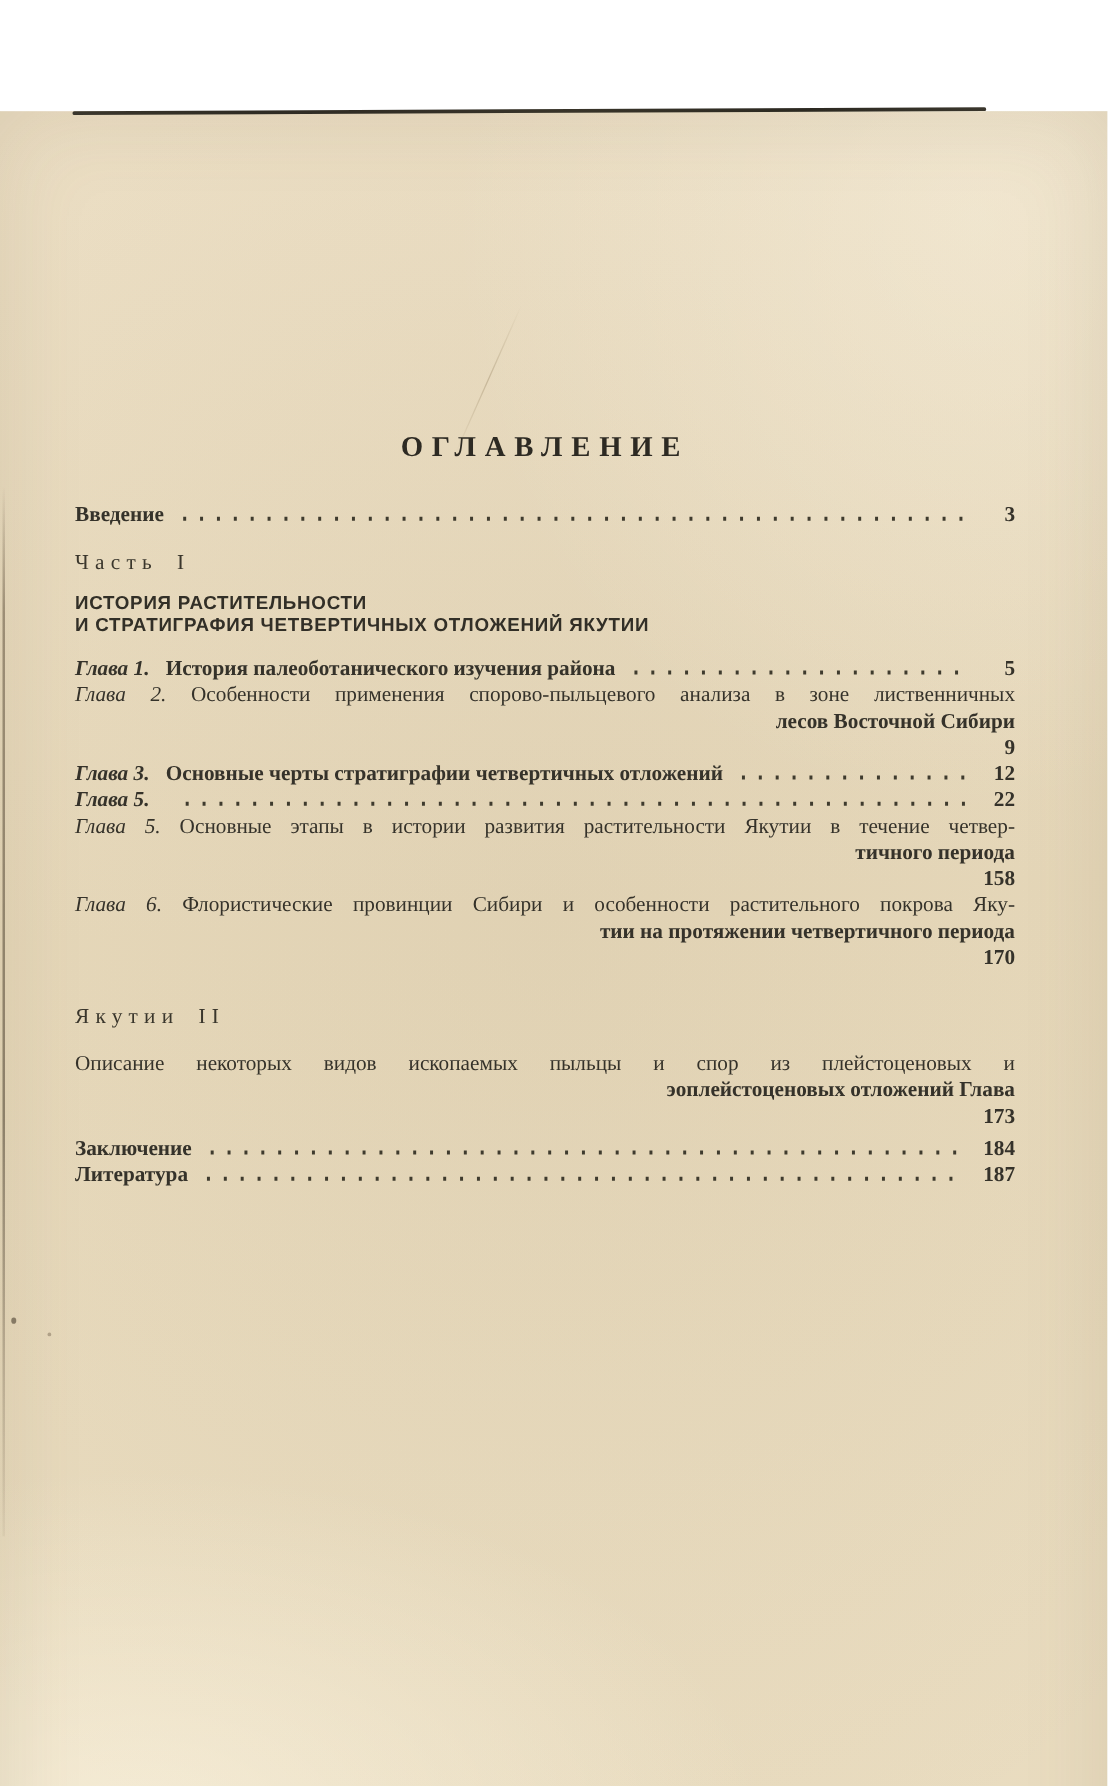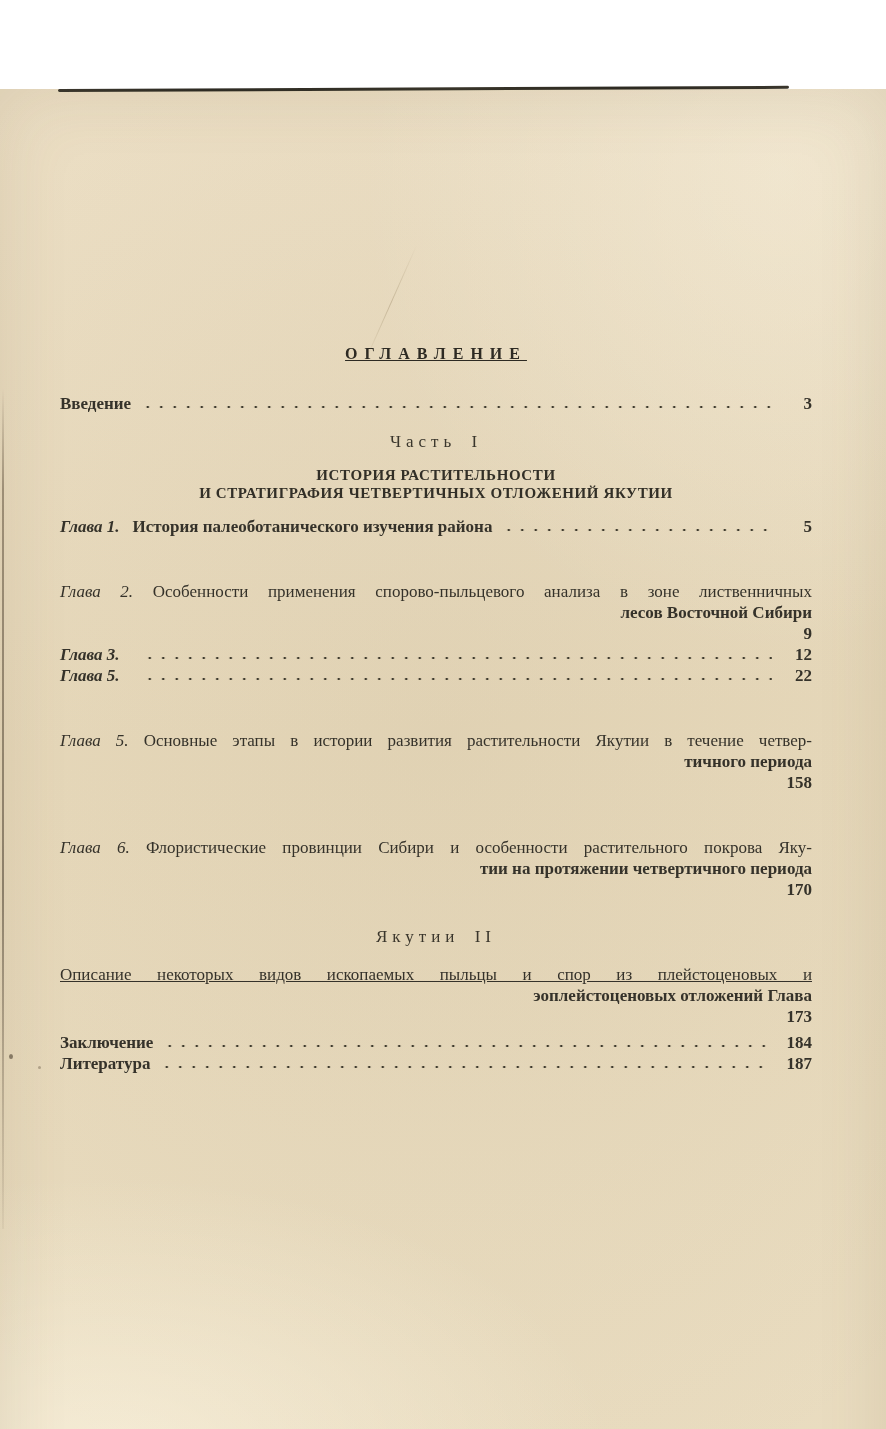--- a/index.html
+++ b/index.html
@@ -19,59 +19,58 @@
     box-shadow: inset 0 0 70px rgba(110,90,55,0.14);
   }
   .rule{
     margin-top:89px;margin-left:-2px;width:731px;height:3px;
     background:linear-gradient(90deg,#3a362c 0%,#2e2b23 20%,#383429 55%,#2c2921 80%,#3a362c 100%);
     border-radius:2px;transform:rotate(-0.25deg);transform-origin:left center;
   }
   .doc-title{
     margin:253px 0 0 0;
     text-align:center;
-    font-weight:700;font-size:16px;letter-spacing:7px;
+    font-weight:700;font-size:23px;letter-spacing:7px;
     color:#2d2a23;
-    text-decoration:underline;
   }
   .toc-row{
     display:flex;align-items:flex-end;
     font-size:17px;line-height:21px;font-weight:bold;
   }
   .toc-row .prefix{font-style:italic;margin-right:13px;white-space:nowrap;}
   .toc-row .text{white-space:nowrap;}
   .leader{
     flex:1 1 auto;min-width:18px;align-self:stretch;
     margin:0 6px 0 10px;
     background-image:radial-gradient(circle, #3f3b2e 1.45px, rgba(0,0,0,0) 1.55px);
     background-size:13.5px 8px;
     background-repeat:repeat-x;
     background-position:left bottom 3px;
   }
   .pageno{min-width:34px;text-align:right;white-space:nowrap;}
   .wrap-line{
     font-size:17px;line-height:21px;
-    text-align:justify;text-align-last:justify;margin-top:44px;
+    text-align:justify;text-align-last:justify;
   }
   .wrap-line .prefix{font-style:italic;}
   .indent{padding-left:38px;flex-direction:column;}
   .intro-row{margin-top:30px;}
   .part-label{
-    margin-top:17px;text-align:center;
+    margin-top:17px;
     font-size:17px;letter-spacing:5px;word-spacing:6px;line-height:22px;color:#3a362c;
   }
   .part-subtitle{
-    margin-top:13px;text-align:center;
-    font-family:Liberation Serif, serif;
+    margin-top:13px;text-align:left;
+    font-family:Liberation Sans, sans-serif;
     font-weight:700;font-size:15px;line-height:18px;letter-spacing:0.6px;
     color:#322f27;
   }
   .entries{margin-top:14px;}
   .part2-label{margin-top:26px;}
-  .part2-first{margin-top:16px;text-decoration:underline;}
+  .part2-first{margin-top:16px;}
   .gap-top{margin-top:5px;}
   .edge-line{
     position:absolute;left:2px;top:300px;width:2px;height:840px;
     background:linear-gradient(180deg, rgba(75,62,42,0) 0%, rgba(75,62,42,0.45) 12%, rgba(60,50,35,0.5) 60%, rgba(75,62,42,0.05) 100%);
     filter:blur(0.4px);
   }
   .speck-a{position:absolute;left:9px;top:965px;width:4px;height:5px;border-radius:50%;background:rgba(60,50,35,0.55);filter:blur(0.3px);}
   .speck-b{position:absolute;left:38px;top:977px;width:3px;height:3px;border-radius:50%;background:rgba(80,66,45,0.35);filter:blur(0.4px);}
   .scratch{
     position:absolute;left:390px;top:150px;width:1px;height:130px;
@@ -119,20 +118,21 @@
       <span>Особенности применения спорово-пыльцевого анализа в зоне лиственничных</span>
     </div>
     <div class="toc-row indent">
       <span class="text">лесов Восточной Сибири</span>
       <span class="leader"></span>
       <span class="pageno">9</span>
     </div>
 
     <div class="toc-row">
       <span class="prefix">Глава 3.</span>
+      <span class="text">Основные черты стратиграфии четвертичных отложений</span>
       <span class="leader"></span>
       <span class="pageno">12</span>
     </div>
 
     <div class="toc-row">
       <span class="prefix">Глава 5.</span>
       <span class="leader"></span>
       <span class="pageno">22</span>
     </div>
 

